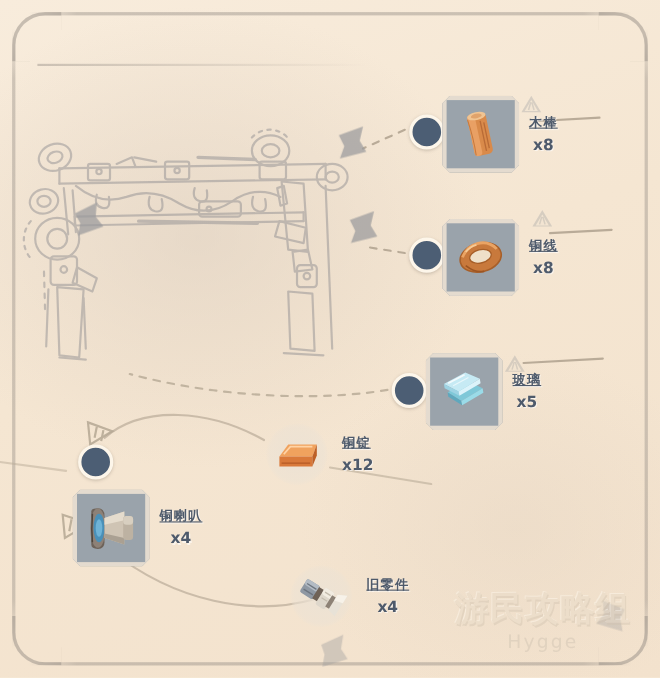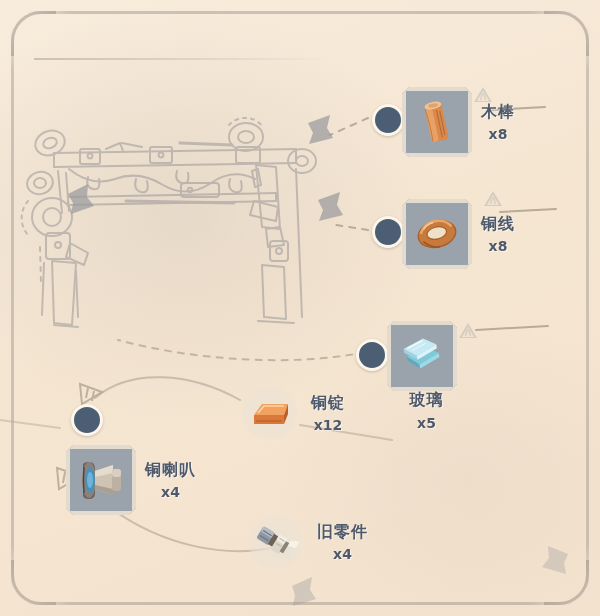--- a/index.html
+++ b/index.html
@@ -77,22 +77,22 @@
   .card.plain{
     background:transparent;border:0;box-shadow:none;width:64px;height:60px;
   }
   .card.plain::before{
     content:"";position:absolute;left:4px;top:2px;width:56px;height:56px;border-radius:50%;
     background:radial-gradient(circle at 50% 50%, rgba(236,226,212,.95) 0%, rgba(236,226,212,.55) 62%, rgba(236,226,212,0) 75%);
   }
   .card svg{position:relative;z-index:2;}
   .meta{margin-left:9px;}
   .iname{
-    font-size:16px;font-weight:700;color:#4e5a6b;letter-spacing:1px;
-    text-shadow:1px 1px 0 rgba(255,255,255,.6);line-height:1.1;
+    font-size:12px;font-weight:700;color:#4e5a6b;letter-spacing:1px;
+    text-shadow:1px 1px 0 rgba(255,255,255,.6);line-height:1.1;text-decoration:underline;
   }
   .iqty{
     font-size:14px;font-weight:700;color:#4e5a6b;margin-top:7px;
     text-shadow:1px 1px 0 rgba(255,255,255,.6);line-height:1;text-align:center;
   }
   .warn{position:absolute;opacity:.28;}
 
   
   .wm{
     position:absolute;right:14px;bottom:22px;width:185px;text-align:center;opacity:.42;
@@ -260,21 +260,21 @@
       <div class="iname">铜线</div>
       <div class="iqty">x8</div>
     </div>
   </div>
   <svg class="warn" style="left:483px;top:190px;" width="20" height="18" viewBox="0 0 20 18">
     <path d="M10 1 L19 16 L1 16 Z" fill="#8a8f95"></path>
     <path d="M10 5 L16 15 L4 15 Z" fill="#ece2d2"></path>
     <path d="M7.5 14 l2 -7 M12.5 14 l-2 -7" stroke="#8a8f95" stroke-width="1.4"></path>
   </svg>
 
-  <div class="item" style="left:387px;top:321px;flex-direction:column;">
+  <div class="item" style="left:387px;top:321px;">
     <div class="card">
       <svg width="48" height="44" viewBox="0 0 48 44">
         <g transform="rotate(-10 24 22)">
           <path d="M9 20 L30 14 L41 22 L20 30 Z" fill="#7fc8d8"></path>
           <path d="M9 20 L20 30 L20 34 L9 24 Z" fill="#5fa8bd"></path>
           <path d="M20 30 L41 22 L41 26 L20 34 Z" fill="#9adbe8"></path>
           <path d="M7 12 L28 5 L40 13 L19 21 Z" fill="#c6eaf4"></path>
           <path d="M7 12 L19 21 L19 25 L7 16 Z" fill="#9ed3e3"></path>
           <path d="M19 21 L40 13 L40 17 L19 25 Z" fill="#dcf3fa"></path>
           <path d="M11 12 L27 7" stroke="#ffffff" stroke-width="1.6" opacity=".8"></path>
@@ -324,21 +324,21 @@
         <rect x="37" y="10" width="9" height="8" rx="3" fill="#d8cfc0"></rect>
         <path d="M9 8 q-1 14 0 26" stroke="#4e453d" stroke-width="1.4" fill="none"></path>
       </svg>
     </div>
     <div class="meta">
       <div class="iname">铜喇叭</div>
       <div class="iqty">x4</div>
     </div>
   </div>
 
-  <div class="item" style="left:244px;top:512px;">
+  <div class="item" style="left:260px;top:512px;">
     <div class="card plain">
       <svg width="54" height="46" viewBox="0 0 54 46">
         <g transform="rotate(32 27 23)">
           <rect x="8" y="16" width="14" height="14" rx="2" fill="#8f98a3"></rect>
           <rect x="8" y="16" width="14" height="6" rx="2" fill="#b3bbc4"></rect>
           <rect x="21" y="17" width="6" height="12" fill="#6f6257"></rect>
           <rect x="26" y="14" width="10" height="18" rx="2" fill="#ded7cb"></rect>
           <rect x="26" y="14" width="10" height="7" rx="2" fill="#f2ece1"></rect>
           <rect x="35" y="17" width="5" height="12" fill="#8d8276"></rect>
           <path d="M39 14 L47 10 L47 32 L39 30 Z" fill="#e8e2d7"></path>
@@ -348,14 +348,18 @@
           <path d="M28 18 l6 0 M28 24 l6 0" stroke="#c4bcae" stroke-width="1.2"></path>
         </g>
       </svg>
     </div>
     <div class="meta">
       <div class="iname">旧零件</div>
       <div class="iqty">x4</div>
     </div>
   </div>
 
+  <div class="wm">
+    <div class="wm-main">游民攻略组</div>
+    <div class="wm-sub">Hygge</div>
+  </div>
 
 </div>
 
 </body></html>

